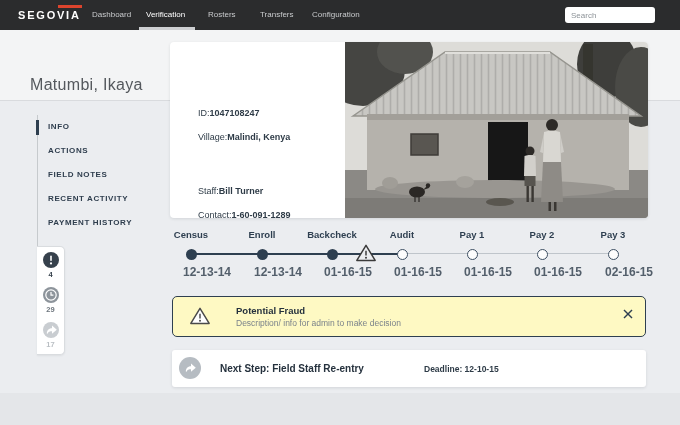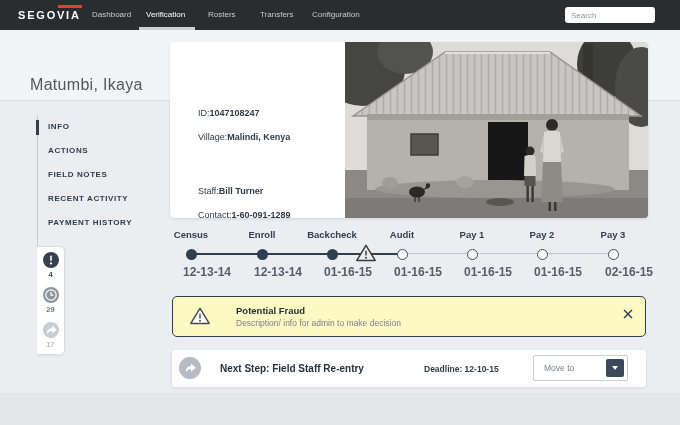--- a/index.html
+++ b/index.html
@@ -258,19 +258,13 @@
 </div>
 
 <div class="next-bar">
   <div class="next-icon">
     <svg width="16" height="16" viewBox="0 0 16 16">
         <path d="M3.8 11.6 C3.8 8 6.4 6.2 9 6.2 L9 3.6 L13.8 7.7 L9 11.8 L9 9.2 C7 9.2 5 9.8 4.6 11.8 Z" fill="#fff"></path>
       </svg>
   </div>
   <div class="next-label">Next Step: Field Staff Re-entry</div>
   <div class="next-deadline">Deadline: 12-10-15</div>
-  <div class="move-select">
-    <span class="move-label">Move to</span>
-    <div class="move-btn">
-      <div class="caret"></div>
-    </div>
-  </div>
 </div>
 
 </body></html>

